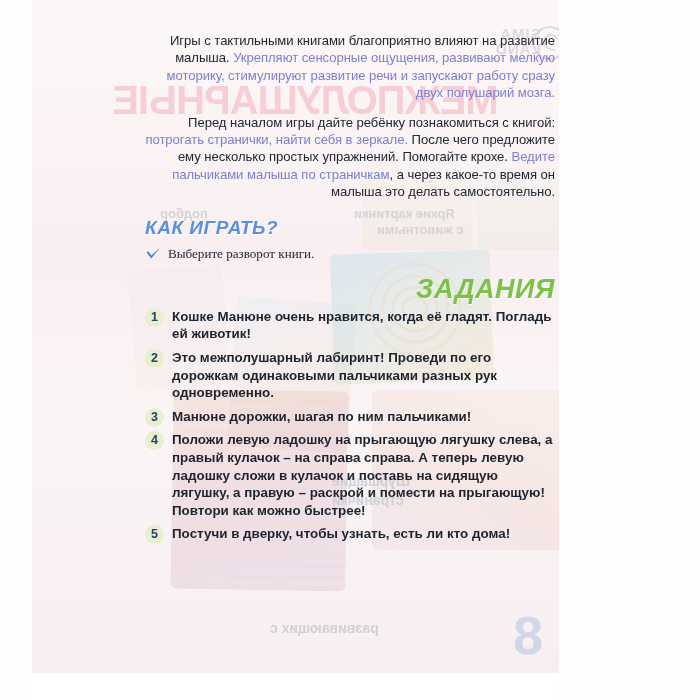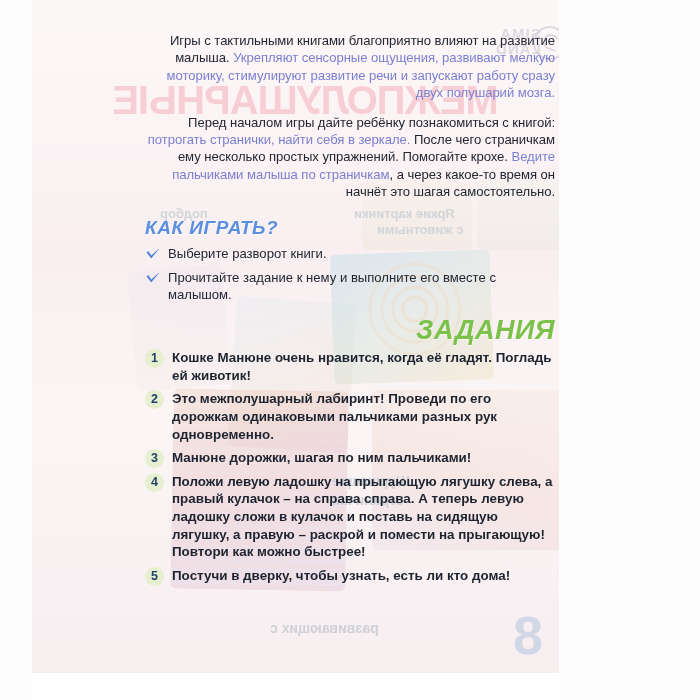--- a/index.html
+++ b/index.html
@@ -227,20 +227,21 @@
 
   
   .check-list { list-style: none; margin: 0; padding: 0; }
   .check-item {
     position: relative;
     padding-left: 23px;
     margin-bottom: 7px;
     color: #232733;
     font-size: 13.1px;
     line-height: 17.2px;
+    font-family: Liberation Serif, serif;
   }
   .check-icon {
     position: absolute;
     left: 0; top: 1px;
     width: 16px; height: 16px;
     display: block;
   }
 
   
   .num-list { list-style: none; margin: 4px 0 0 0; padding: 0; }
@@ -308,32 +309,29 @@
       <div class="wm wm-grey2 e">странички</div>
       <div class="wm wm-grey2 f">развивающих с</div>
 
       <div class="wm wm-page8">8</div>
     </div>
 
     <div class="content">
 
       <div id="intro-block">
           <p class="para"><span>Игры с тактильными книгами благоприятно влияют на развитие малыша. </span><span class="hl">Укрепляют сенсорные ощущения, развивают мелкую моторику, стимулируют развитие речи и запускают работу сразу двух полушарий мозга.</span></p>
-          <p class="para"><span>Перед началом игры дайте ребёнку познакомиться с книгой: </span><span class="hl">потрогать странички, найти себя в зеркале.</span><span> После чего страничкам ему несколько простых упражнений. Помогайте крохе. </span><span class="hl">Ведите пальчиками малыша по страничкам</span><span>, а через какое-то время он начнёт это шагая самостоятельно.</span></p>
+          <p class="para"><span>Перед началом игры дайте ребёнку познакомиться с книгой: </span><span class="hl">потрогать странички, найти себя в зеркале.</span><span> После чего предложите ему несколько простых упражнений. Помогайте крохе. </span><span class="hl">Ведите пальчиками малыша по страничкам</span><span>, а через какое-то время он малыша это делать самостоятельно.</span></p>
         </div>
 
       <h2 class="heading-play">КАК ИГРАТЬ?</h2>
 
       <ul class="check-list" id="check-list">
           <li class="check-item"><span class="check-icon"><svg viewBox="0 0 16 16" width="16" height="16" aria-hidden="true">
                 <path d="M1.6 6.3 L6.2 12.6 L14.6 2.2 L12.4 4.0 L6.3 9.4 L3.4 5.3 Z" fill="#4a7fd6"></path>
               </svg></span><span>Выберите разворот книги.</span></li>
-          <li class="check-item"><span class="check-icon"><svg viewBox="0 0 16 16" width="16" height="16" aria-hidden="true">
-                <path d="M1.6 6.3 L6.2 12.6 L14.6 2.2 L12.4 4.0 L6.3 9.4 L3.4 5.3 Z" fill="#4a7fd6"></path>
-              </svg></span><span>Прочитайте задание к нему и выполните его вместе с малышом.</span></li>
         </ul>
 
       <h2 class="heading-tasks">ЗАДАНИЯ</h2>
 
       <ul class="num-list" id="num-list">
           <li class="num-item"><span class="num-badge">1</span><span>Кошке Манюне очень нравится, когда её гладят. Погладь ей животик!</span></li>
           <li class="num-item"><span class="num-badge">2</span><span>Это межполушарный лабиринт! Проведи по его дорожкам одинаковыми пальчиками разных рук одновременно.</span></li>
           <li class="num-item"><span class="num-badge">3</span><span>Манюне дорожки, шагая по ним пальчиками!</span></li>
           <li class="num-item"><span class="num-badge">4</span><span>Положи левую ладошку на прыгающую лягушку слева, а правый кулачок – на справа справа. А теперь левую ладошку сложи в кулачок и поставь на сидящую лягушку, а правую – раскрой и помести на прыгающую! Повтори как можно быстрее!</span></li>
           <li class="num-item"><span class="num-badge">5</span><span>Постучи в дверку, чтобы узнать, есть ли кто дома!</span></li>

